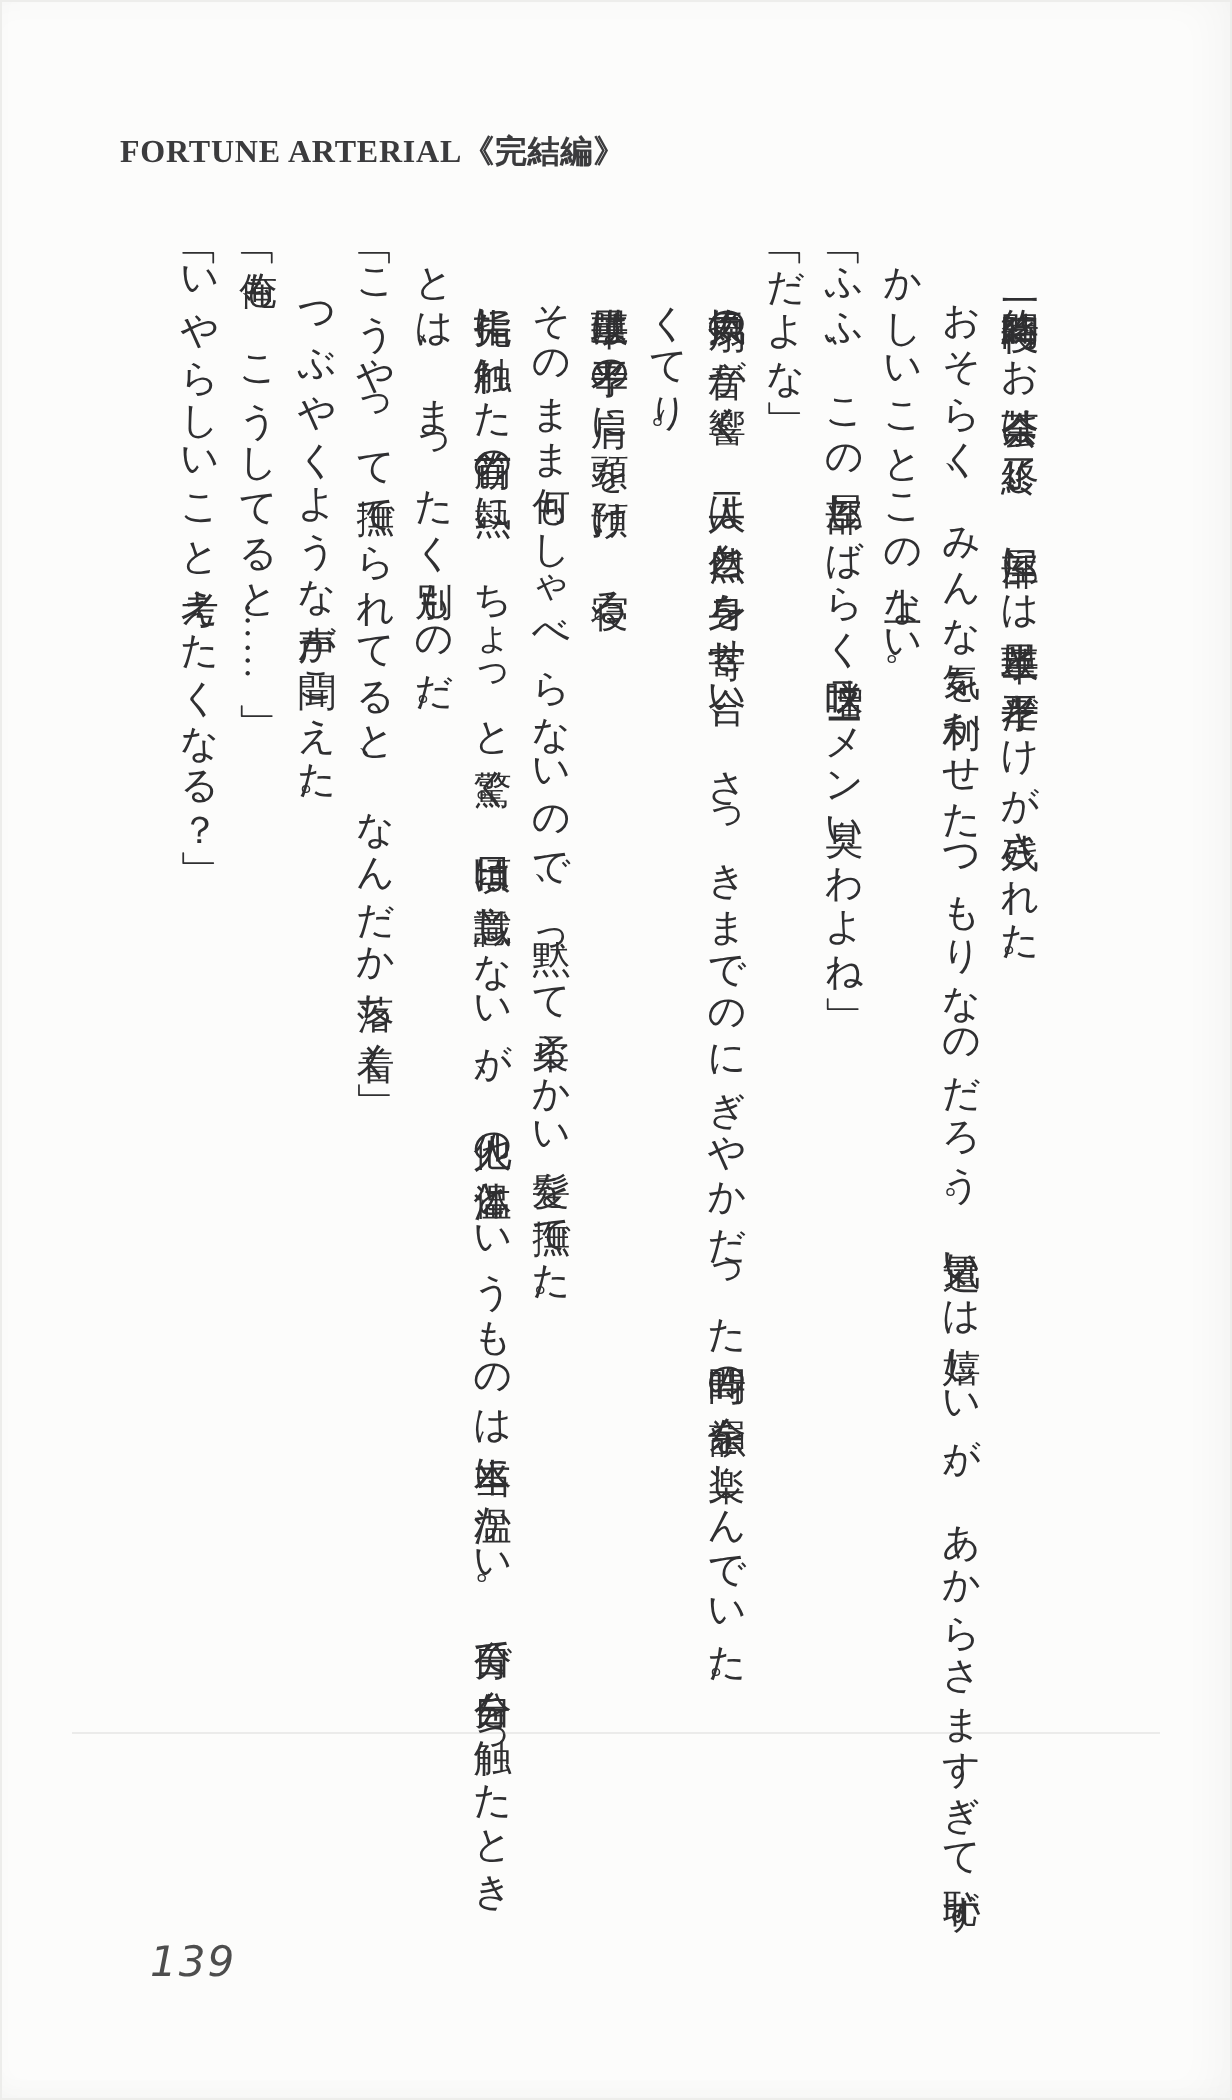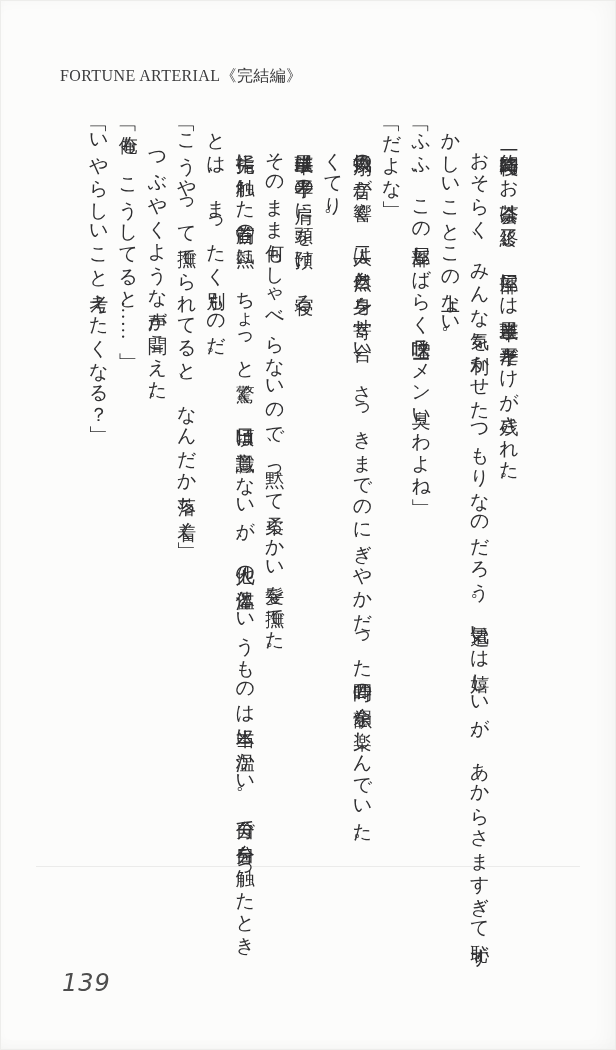--- a/index.html
+++ b/index.html
@@ -26,20 +26,21 @@
       inset 0 -6px 12px rgba(0,0,0,0.015);
     overflow: hidden;
   }
   .running-header {
     position: absolute;
     left: 60px; top: 66px;
     font-size: 16px;
     letter-spacing: 0.4px;
     color: var(--header_ink);
     white-space: nowrap;
+    font-weight: bold;
   }
   .text-body {
     position: absolute;
     top: 120px;
     right: 92px;
     height: 848px;
     writing-mode: vertical-rl;
     text-orientation: mixed;
     font-size: 19px;
     line-height: 29.3px;
@@ -56,24 +57,24 @@
   }
   .scan-line {
     position: absolute;
     left: 36px; right: 36px;
     top: 866px;
     height: 1px;
     background: rgba(160,160,160,0.18);
   }
   .page-number {
     position: absolute;
-    left: 62px; top: 969px;
+    left: 75px; top: 969px;
     font-family: "DejaVu Sans", "Liberation Sans", sans-serif;
     font-style: italic;
-    font-size: 24px;
+    font-size: 21px;
     letter-spacing: 1px;
     color: var(--page_number_ink);
   }
 </style>
 </head>
 <body>
 
 <div class="page">
   <div class="running-header">FORTUNE ARTERIAL《完結編》</div>
 

